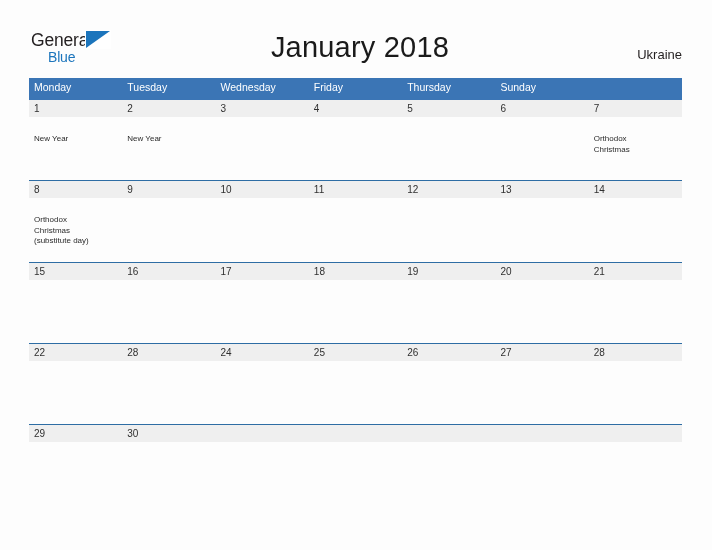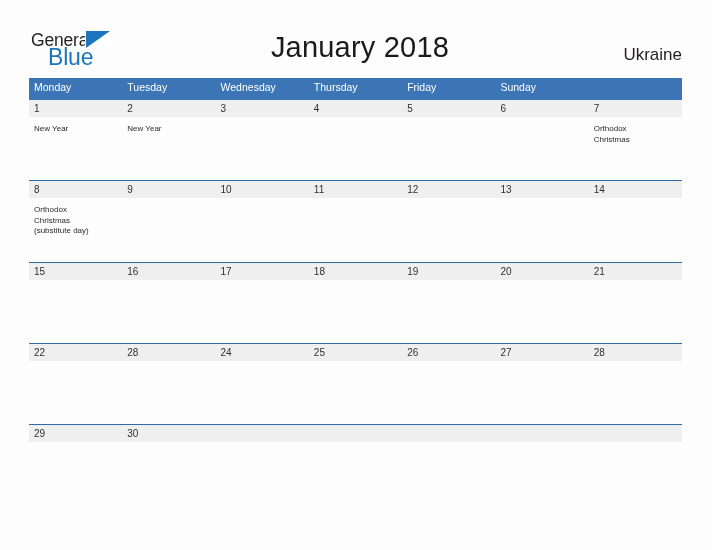--- a/index.html
+++ b/index.html
@@ -43,21 +43,21 @@
     font-size: 17.5px;
     line-height: 20px;
     color: #231f20;
     letter-spacing: -0.2px;
     white-space: nowrap;
   }
   .logo-blue {
     position: absolute;
     left: 17px;
     top: 17px;
-    font-size: 23px;
+    font-size: 14px;
     line-height: 20px;
     color: #1c75bc;
     letter-spacing: -0.2px;
     white-space: nowrap;
   }
   .logo-flag {
     position: absolute;
     left: 54px;
     top: 0px;
     width: 26px;
@@ -78,21 +78,21 @@
     font-weight: normal;
     color: #1a1a1a;
     letter-spacing: 0.2px;
   }
 
   
   .country {
     position: absolute;
     right: 30px;
     top: 47px;
-    font-size: 17px;
+    font-size: 13px;
     line-height: 16px;
     color: #231f20;
     text-align: right;
     white-space: nowrap;
   }
 
   
   .calendar {
     position: absolute;
     left: 29px;
@@ -142,21 +142,21 @@
     overflow: hidden;
   }
 
   .event-band {
     display: flex;
     width: 653px;
     background: #fdfdfd;
   }
   .event-cell {
     width: 93.285714px;
-    padding: 7px 4px 0 5px;
+    padding: 17px 4px 0 5px;
     font-size: 8px;
     line-height: 10.5px;
     color: #2b2b2b;
     overflow: hidden;
   }
   .event-line {
     display: block;
     white-space: nowrap;
   }
 
@@ -186,22 +186,22 @@
     <div class="month-title">January 2018</div>
 
     <div class="country">Ukraine</div>
   </div>
 
   <div class="calendar">
     <div class="dow-row" id="dow-row">
         <div class="dow-cell">Monday</div>
         <div class="dow-cell">Tuesday</div>
         <div class="dow-cell">Wednesday</div>
+        <div class="dow-cell">Friday</div>
         <div class="dow-cell">Thursday</div>
-        <div class="dow-cell">Friday</div>
         <div class="dow-cell">Sunday</div>
       </div>
     <div id="weeks-container">
         <div class="week-row wk-h-72">
           <div class="date-band">
             <div class="date-cell">1</div>
             <div class="date-cell">2</div>
             <div class="date-cell">3</div>
             <div class="date-cell">4</div>
             <div class="date-cell">5</div>

